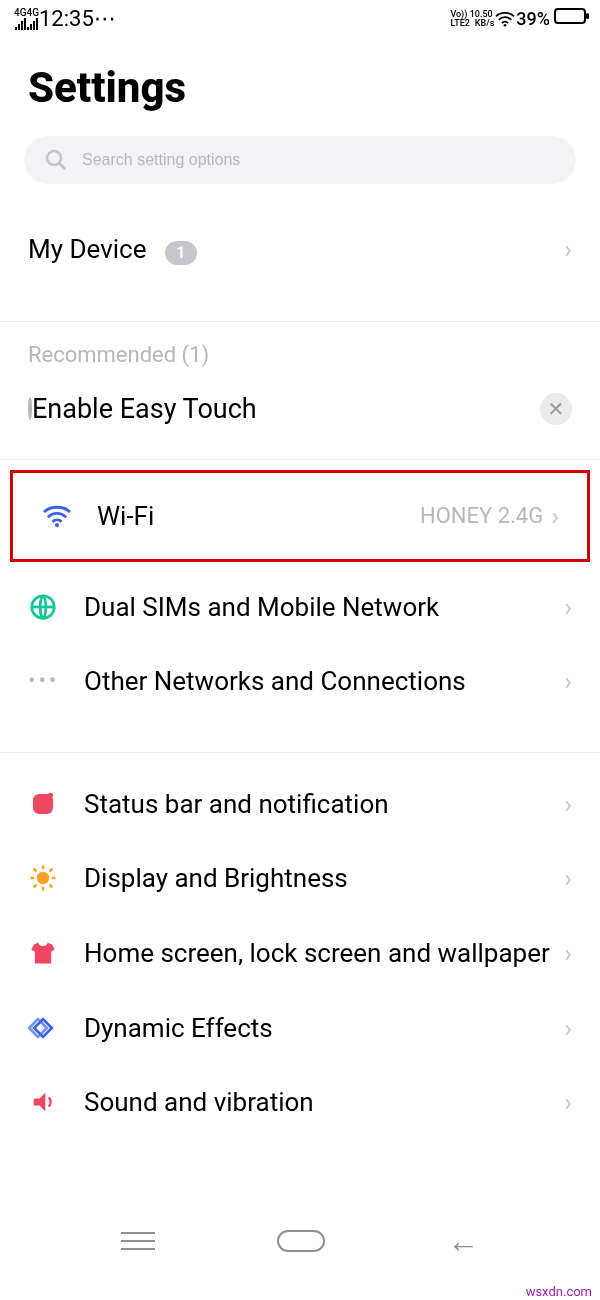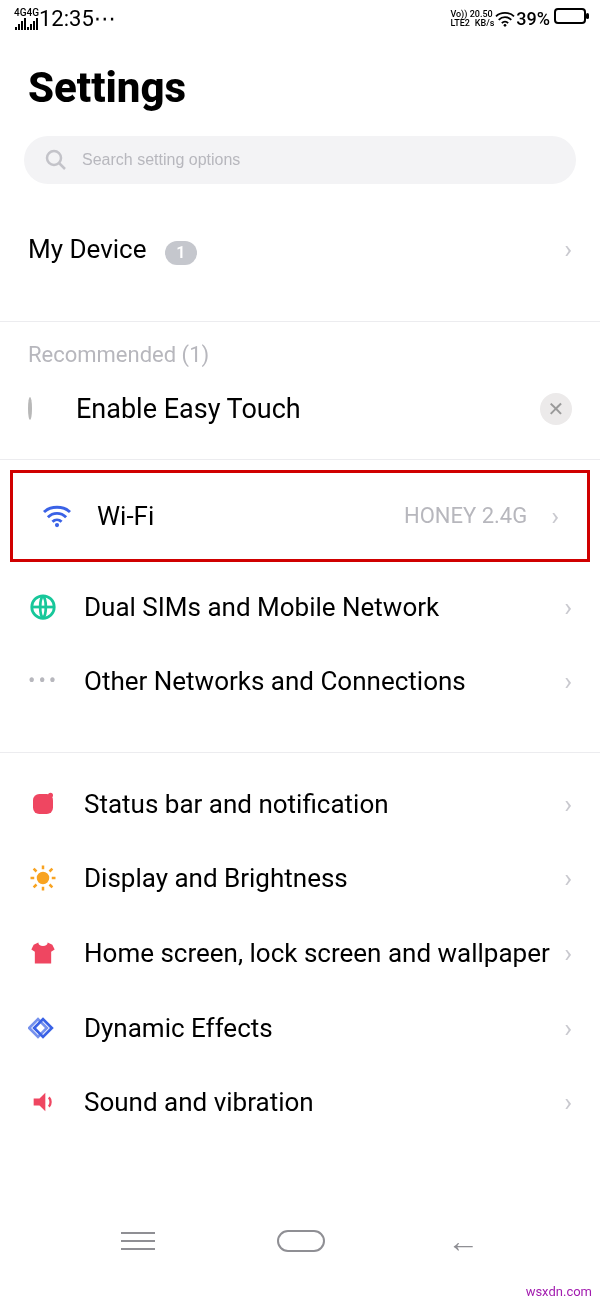--- a/index.html
+++ b/index.html
@@ -60,37 +60,37 @@
   }
   .search-box input::placeholder { color:#b7b7bd; }
 
   
   .row {
     display:flex; align-items:center;
     padding: 22px 28px;
   }
   .row .icon-slot { width:56px; display:flex; justify-content:flex-start; align-items:center; }
   .row .label { flex:1; font-size:26px; color:#000; }
-  .row .sub { color:#b7b7bd; font-size:22px; margin-right:24px; }
+  .row .sub { color:#b7b7bd; font-size:22px; margin-right:8px; }
   .chevron { color:#c9c9cf; font-size:26px; }
 
   .section-gap { height:34px; }
   .thin-divider { height:1px; background:#ececef; margin:0 0; }
 
   
   .pill-badge {
     display:inline-flex; align-items:center; justify-content:center;
     background:#c5c7cd; color:#fff;
     border-radius:12px; min-width:32px; height:24px;
     font-size:16px; font-weight:600; margin-left:12px;
   }
 
   
   .rec-header { color:#b7b7bd; font-size:22px; padding:20px 28px 10px 28px; }
-  .rec-row { padding:16px 28px; display:flex; align-items:center;gap:44px; }
+  .rec-row { padding:16px 28px; display:flex; align-items:center; }
   .rec-row .label { flex:1; font-size:27px; }
   .touch-icon {
     width:36px; height:36px; border-radius:50%;
     background: radial-gradient(circle at 50% 50%, #fff 0 35%, #ddd 36% 60%, #bbb 61% 100%);
     border:2px solid #b8b8b8;
   }
   .close-x {
     width:32px; height:32px; border-radius:50%; background:#eceaea;
     display:flex; align-items:center; justify-content:center;
     color:#9a9a9a; font-size:20px;
@@ -140,21 +140,21 @@
           <span></span>
           <span></span>
           <span></span>
         </span>
     </span>
     <span class="time">12:35</span>
     <span class="dots3">⋯</span>
   </div>
   <div class="status-right">
     <span class="lte-block">
-      <span>Vo)) 2</span>
+      <span>Vo)) 1</span>
       <span>LTE2</span>
     </span>
     <span class="lte-block">
       <span>0.50</span>
       <span>KB/s</span>
     </span>
     <span>
       <svg width="22" height="18" viewBox="0 0 24 20" fill="none" stroke="#000" stroke-width="2">
         <path d="M2 7 C7 2 17 2 22 7"></path>
           <path d="M5 11 C9 7 15 7 19 11"></path>

